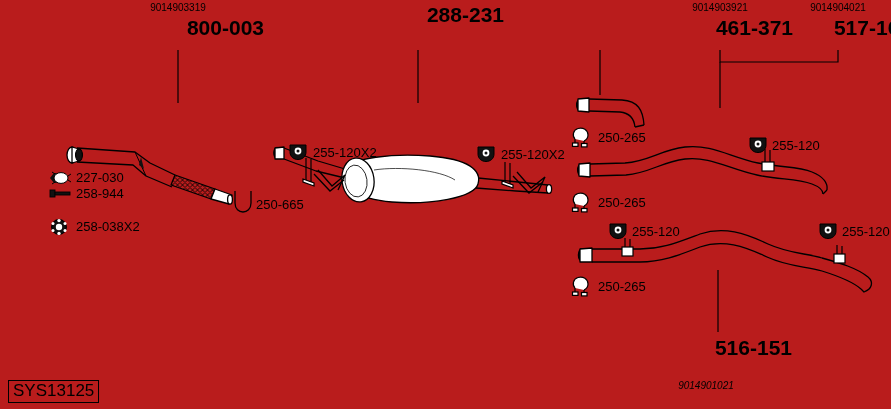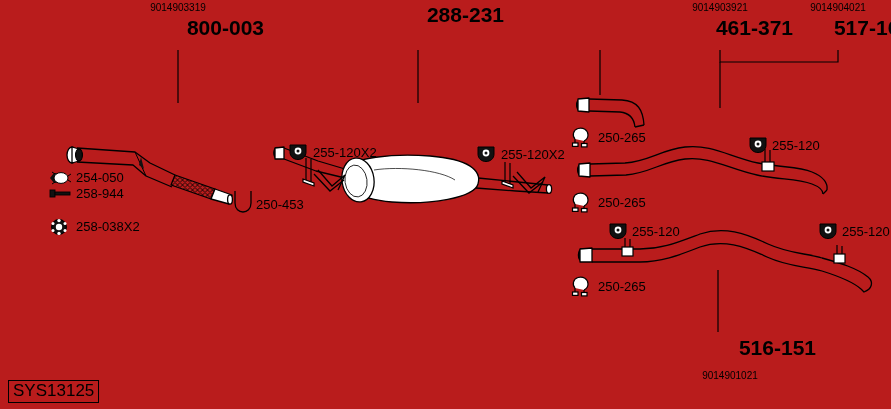--- a/index.html
+++ b/index.html
@@ -78,23 +78,23 @@
   <div class="abs" style="left:647px; top:2px; width:146px;">
     <div class="oem-no">9014903921</div>
     <div class="part-no" style="margin-top:3px;">461-371</div>
   </div>
 
   <div class="abs" style="left:765px; top:2px; width:146px;">
     <div class="oem-no">9014904021</div>
     <div class="part-no" style="margin-top:3px;">517-163</div>
   </div>
 
-  <div class="abs" style="left:644px; top:336px; width:172px;">
+  <div class="abs" style="left:620px; top:336px; width:172px;">
     <div class="part-no">516-151</div>
-    <div class="oem-no" style="margin-top:10px;">9014901021</div>
+    <div class="oem-no" style="margin-top:20px;font-style:italic;">9014901021</div>
   </div>
 
   <div class="abs" style="left:8px; top:380px;">
     <span class="sys-box">SYS13125</span>
   </div>
 
   <svg class="layer" viewBox="0 0 891 409">
     <defs>
       <pattern id="mesh" width="6" height="6" patternUnits="userSpaceOnUse" patternTransform="rotate(20)">
         <path d="M0 0 L6 6 M6 0 L0 6" stroke="#000" stroke-width="0.9" fill="none"></path>
@@ -215,21 +215,21 @@
   </svg>
 
   <div class="abs" style="left:44px; top:170px; width:200px; height:14px;">
     <svg width="200" height="16" viewBox="0 0 200 16" style="display:block;">
       <g stroke="#000" stroke-width="1" fill="#fff">
         <path d="M6 8 L10 3 L13 3 L10 8 L13 13 L10 13 Z" fill="#111" stroke="none"></path>
         <ellipse cx="17" cy="8" rx="7" ry="5.4" fill="#fff"></ellipse>
         <path d="M11 4 L8 2 M11 12 L8 14 M24 6 L27 4 M24 10 L27 12" stroke-width="1"></path>
       </g>
     </svg>
-    <span class="acc-label abs" style="left:32px; top:0px;">254-050</span>
+    <span class="acc-label abs" style="left:32px; top:0px;">227-030</span>
   </div>
 
   <div class="abs" style="left:44px; top:186px; width:200px; height:14px;">
     <svg width="200" height="16" viewBox="0 0 200 16" style="display:block;">
       <g stroke="#000" stroke-width="0.9" fill="#111">
         <rect x="6" y="4" width="5" height="7" fill="#111"></rect>
         <rect x="11" y="6" width="15" height="3" fill="#111"></rect>
       </g>
     </svg>
     <span class="acc-label abs" style="left:32px; top:0px;">258-944</span>
@@ -251,21 +251,21 @@
     </svg>
     <span class="acc-label abs" style="left:32px; top:1px;">258-038X2</span>
   </div>
 
   <div class="abs" style="left:230px; top:192px; width:120px; height:24px;">
     <svg width="36" height="26" viewBox="0 0 36 26" class="abs" style="left:0;top:-2px;">
       <g stroke="#000" stroke-width="1.3" fill="none">
         <path d="M5 1 L5 13 C5 19, 9 22, 13 22 C17 22, 21 19, 21 13 L21 1"></path>
       </g>
     </svg>
-    <span class="acc-label abs" style="left:26px; top:5px;">250-453</span>
+    <span class="acc-label abs" style="left:26px; top:5px;">250-665</span>
   </div>
 
   <div class="abs" style="left:288px; top:143px; width:130px; height:20px;">
     <svg width="20" height="18" viewBox="0 0 20 18" class="abs" style="left:0;top:0;">
       <g>
         <path d="M2 2 L18 2 L18 9 C18 14, 14 16.5, 10 16.5 C6 16.5, 2 14, 2 9 Z" fill="#111" stroke="#000" stroke-width="1"></path>
         <circle cx="10" cy="8" r="3.4" fill="#fff"></circle>
         <circle cx="10" cy="8" r="1.5" fill="#111"></circle>
       </g>
     </svg>

